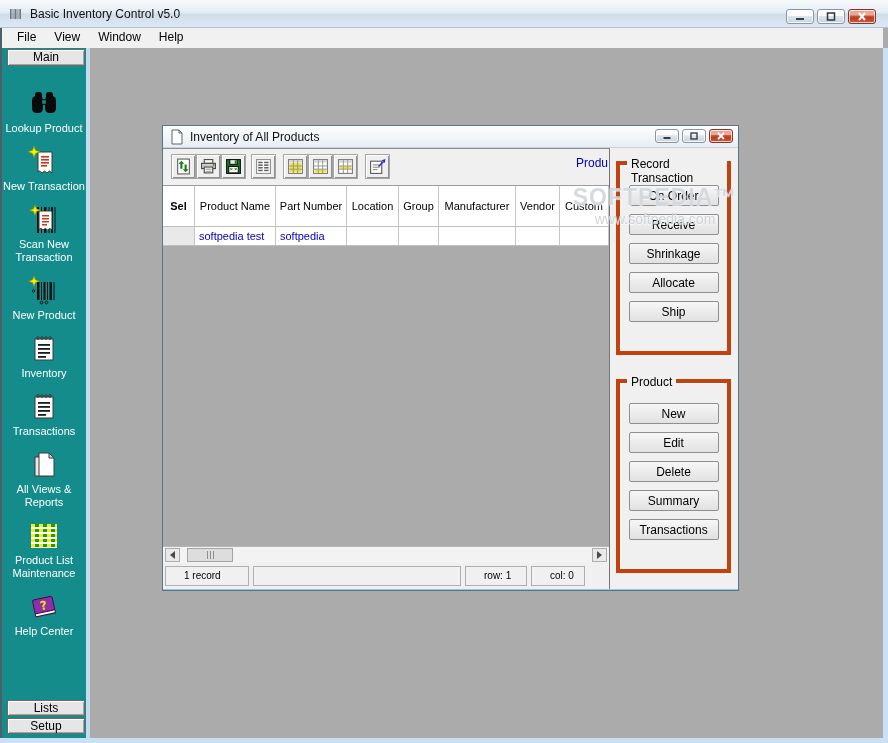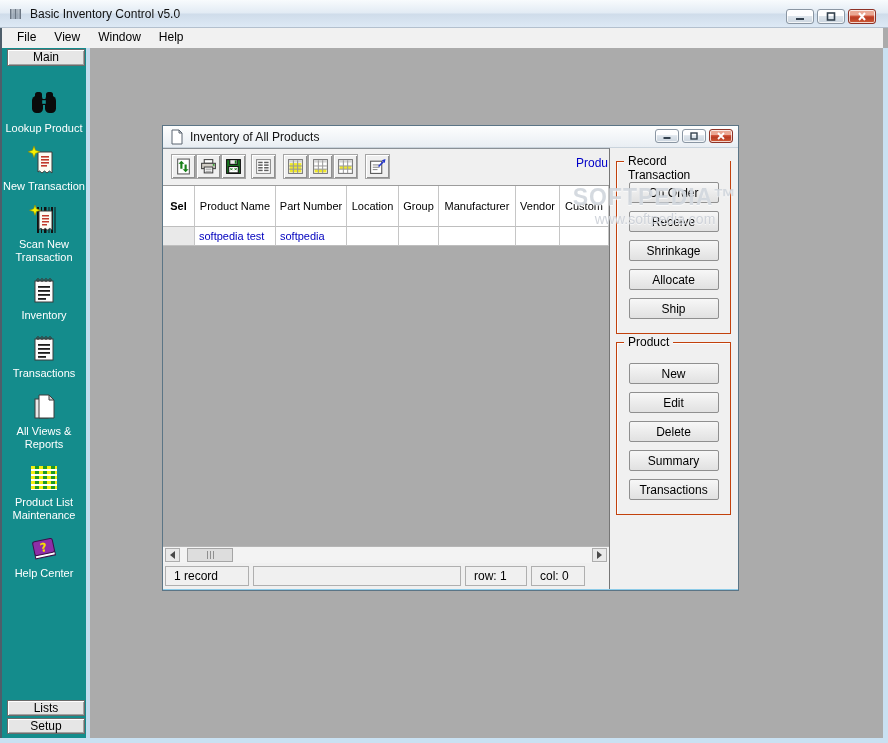--- a/index.html
+++ b/index.html
@@ -86,27 +86,27 @@
   .scroll-btn { position:absolute; top:1px; width:15px; height:14px; background:#E9E9E9; border:1px solid #ADADAD;
     display:flex; align-items:center; justify-content:center; }
   .scroll-btn.left { left:2px; } .scroll-btn.right { right:2px; }
   .arrow-l { width:0; height:0; border-top:4px solid transparent; border-bottom:4px solid transparent; border-right:5px solid #4A4A4A; }
   .arrow-r { width:0; height:0; border-top:4px solid transparent; border-bottom:4px solid transparent; border-left:5px solid #4A4A4A; }
   .scroll-thumb { position:absolute; left:24px; top:1px; width:46px; height:14px; background:#DDDDDD; border:1px solid #A5A5A5;
     display:flex; align-items:center; justify-content:center; }
   .grip { width:1px; height:8px; background:#8F8F8F; box-shadow:3px 0 0 #8F8F8F, 6px 0 0 #8F8F8F; margin-right:6px; }
 
   .statusbar { flex:none; height:26px; background:#F0F0F0; display:flex; gap:4px; padding:3px 2px 3px 2px; }
-  .status-panel { border:1px solid #AFAFAF; background:#F0F0F0; font-size:12px; line-height:18px; padding-left:8px;
+  .status-panel { border:1px solid #AFAFAF; background:#F0F0F0; font-size:10px; line-height:18px; padding-left:18px;
     overflow:hidden; white-space:nowrap; }
   .sp-records { width:84px; } .sp-spacer { width:208px; } .sp-row { width:62px; } .sp-col { width:54px; }
 
   
   .right-pane { flex:1; background:#F0F0F0; padding:13px 7px 0 6px; position:relative; }
-  .groupbox { position:relative; border:1px solid #c2410c; box-shadow:inset 1px 1px 0 #FDFDFD; padding:20px 0 6px 0; margin-bottom:8px; }
+  .groupbox { position:relative; border:4px solid #c2410c; box-shadow:inset 1px 1px 0 #FDFDFD; padding:20px 0 21px 0; margin-bottom:24px; }
   .groupbox-label { position:absolute; top:-8px; left:7px; background:#F0F0F0; padding:0 4px; font-size:12px; }
   .push-btn { display:block; width:90px; height:21px; margin:0 auto 8px auto;
     background:linear-gradient(#F7F7F7,#E1E1E1); border:1px solid #8F8F8F; border-radius:2px;
     font-family:"Liberation Sans", sans-serif; font-size:12px; color:#000; cursor:pointer; }
 
   
   .watermark { position:absolute; left:408px; top:58px; width:168px; text-align:center; z-index:20; pointer-events:none; }
   .wm-title { font-size:23px; font-weight:bold; letter-spacing:1px; color:rgba(206,211,218,0.85);
     text-shadow:0 1px 1px rgba(255,255,255,0.7); white-space:nowrap; }
   .wm-url { font-size:14px; color:rgba(204,209,216,0.95); text-shadow:0 1px 0 rgba(255,255,255,0.6); }
@@ -206,20 +206,41 @@
                 <rect x="14" y="14" width="7" height="1.5"></rect>
                 <rect x="14" y="17" width="7" height="1.5"></rect>
                 <rect x="14" y="20" width="5" height="1.5"></rect>
               </g>
               <polygon points="7,1 8.4,4.8 12.5,6.2 8.4,7.6 7,11.4 5.6,7.6 1.5,6.2 5.6,4.8" fill="#F6F200" stroke="#8F8A00" stroke-width="0.6"></polygon>
             </svg>
         </div>
         <div class="side-label">Scan New Transaction</div>
       </div>
 
+      <div class="side-item">
+        <div class="side-icon">
+          <svg width="32" height="32" viewBox="0 0 32 32">
+              <g fill="#111111">
+                <rect x="9" y="7" width="2.5" height="18"></rect>
+                <rect x="13" y="7" width="1" height="18"></rect>
+                <rect x="15.5" y="7" width="2" height="18"></rect>
+                <rect x="19" y="7" width="1" height="18"></rect>
+                <rect x="21.5" y="7" width="2.5" height="18"></rect>
+                <rect x="25.5" y="7" width="1" height="18"></rect>
+              </g>
+              <g fill="none" stroke="#111" stroke-width="1">
+                <circle cx="13.5" cy="27.5" r="1.4"></circle>
+                <circle cx="18.5" cy="27.5" r="1.4"></circle>
+                <circle cx="5.5" cy="16" r="1.2"></circle>
+              </g>
+              <polygon points="6,1 7.4,4.8 11.5,6.2 7.4,7.6 6,11.4 4.6,7.6 0.5,6.2 4.6,4.8" fill="#F6F200" stroke="#8F8A00" stroke-width="0.6"></polygon>
+            </svg>
+        </div>
+        <div class="side-label">New Product</div>
+      </div>
 
       <div class="side-item">
         <div class="side-icon">
           <svg width="32" height="32" viewBox="0 0 32 32">
               <rect x="7" y="6" width="18" height="21" fill="#FBFBFB" stroke="#3A3A3A"></rect>
               <g fill="none" stroke="#3A3A3A" stroke-width="1">
                 <circle cx="10" cy="5" r="1.3"></circle>
                 <circle cx="14" cy="5" r="1.3"></circle>
                 <circle cx="18" cy="5" r="1.3"></circle>
                 <circle cx="22" cy="5" r="1.3"></circle>

